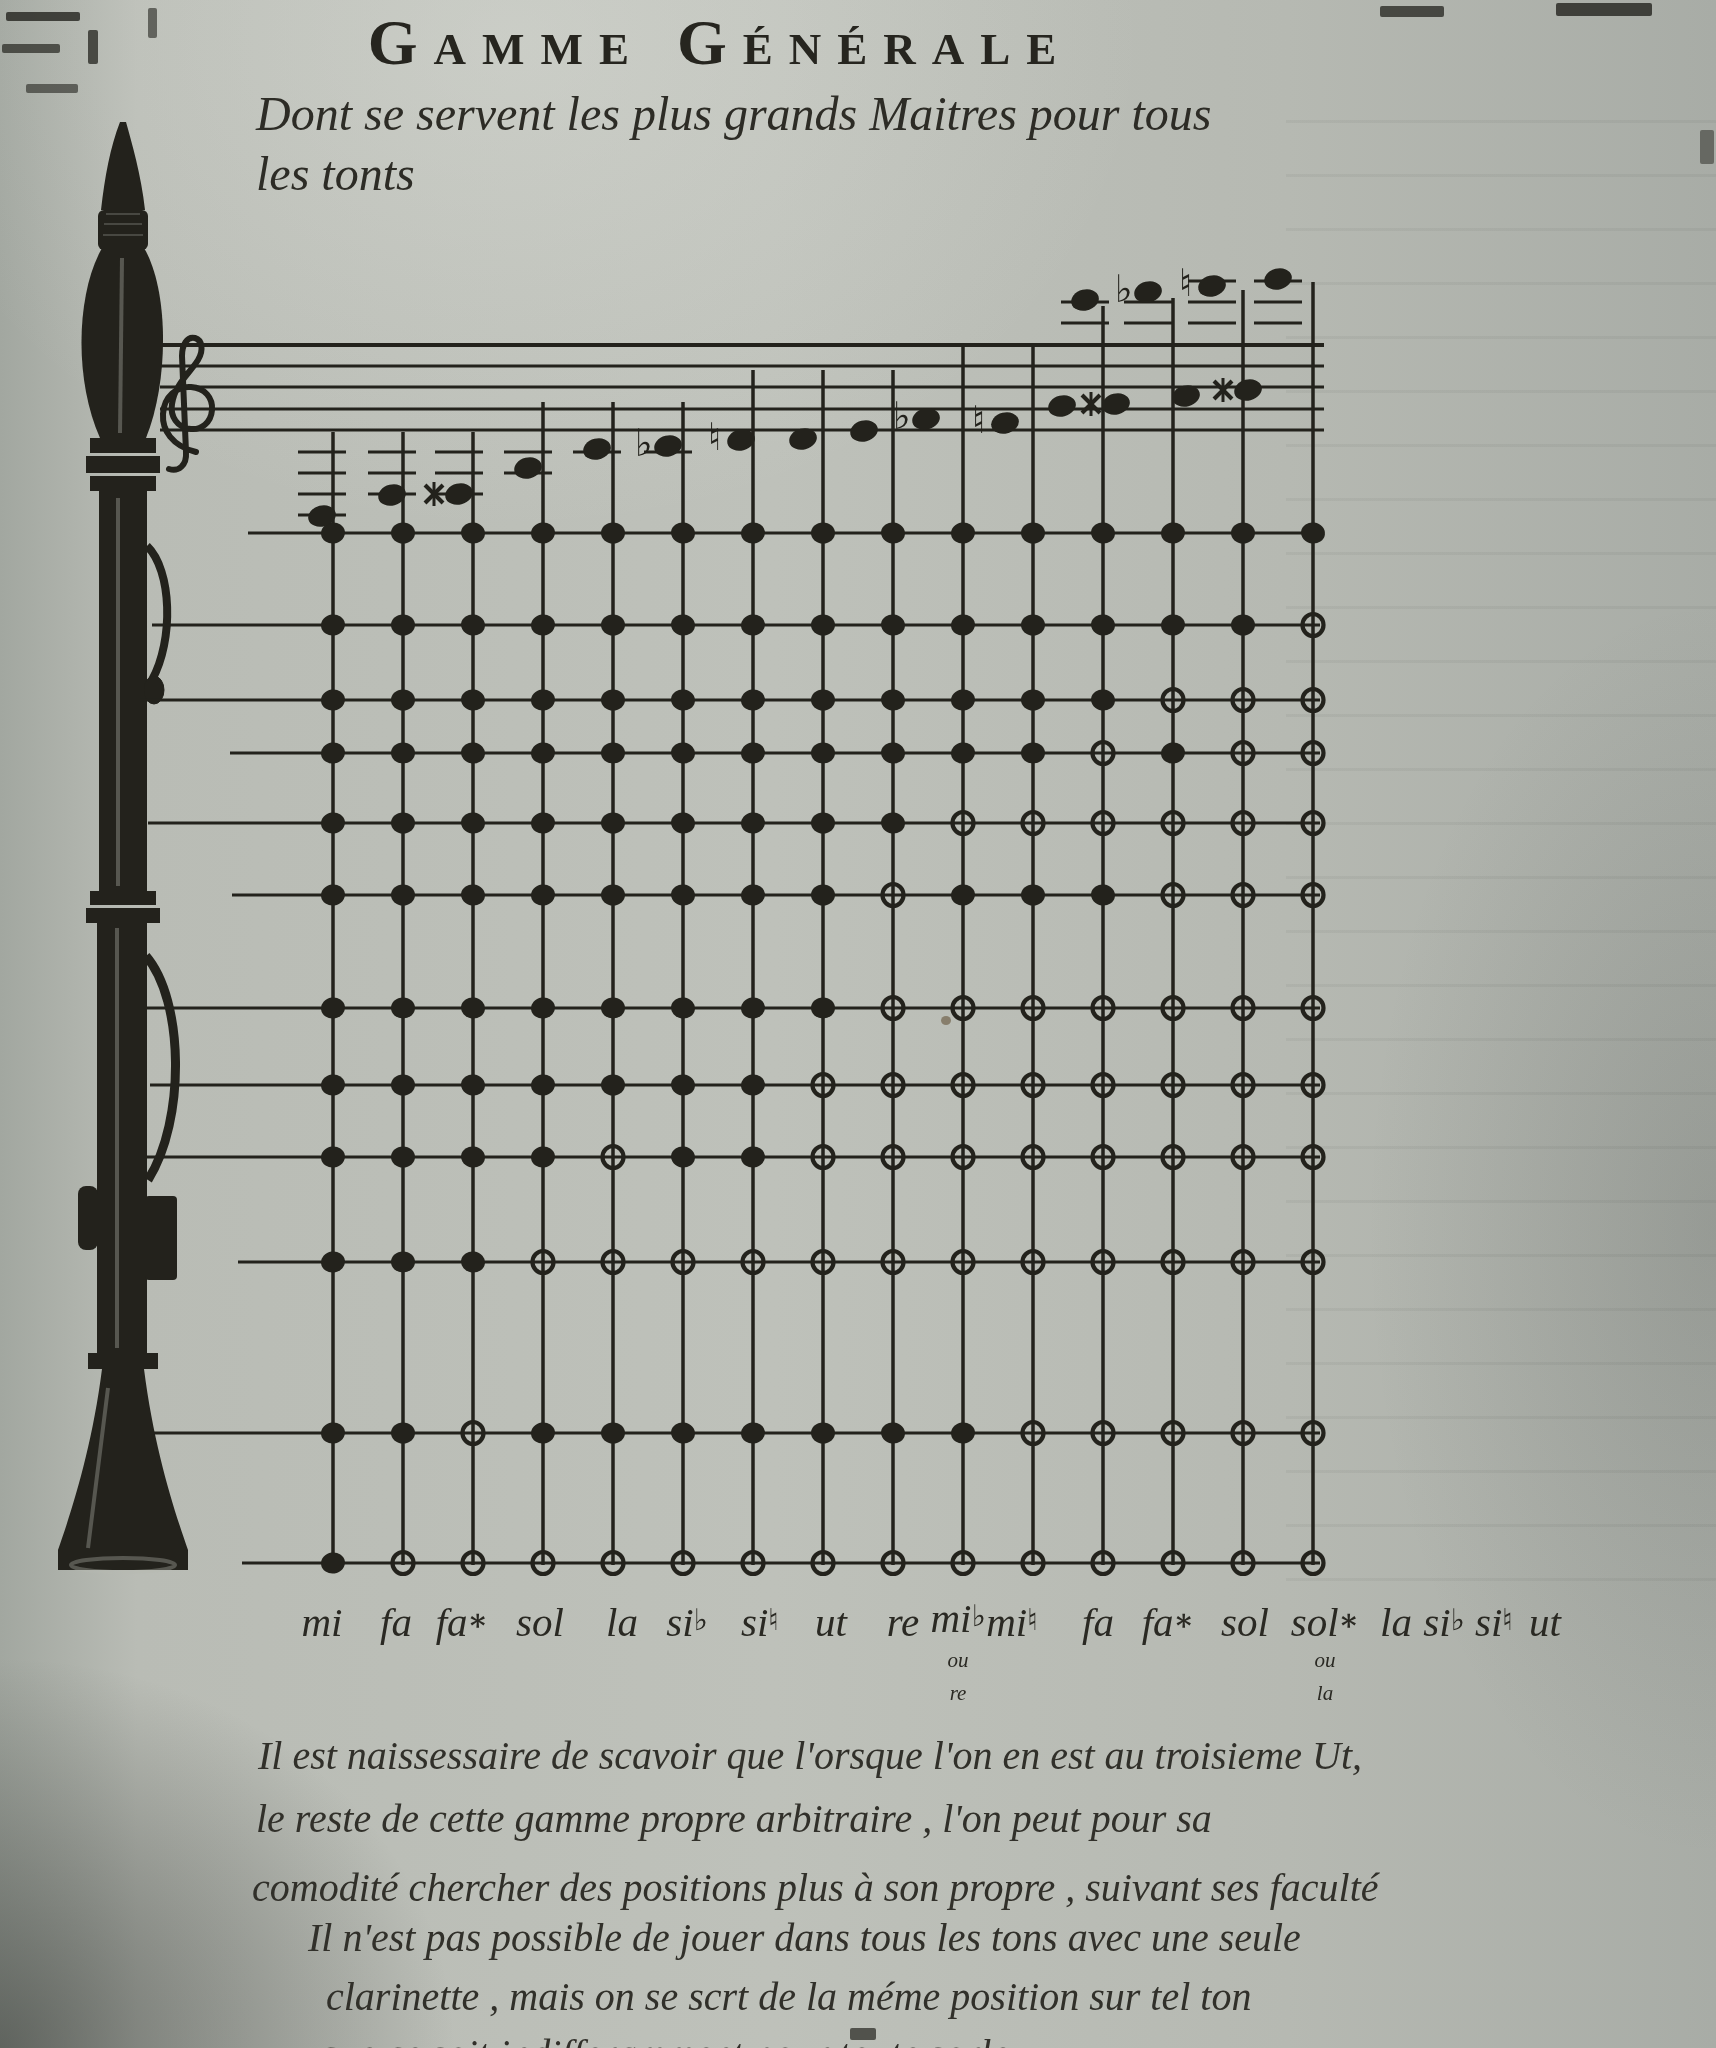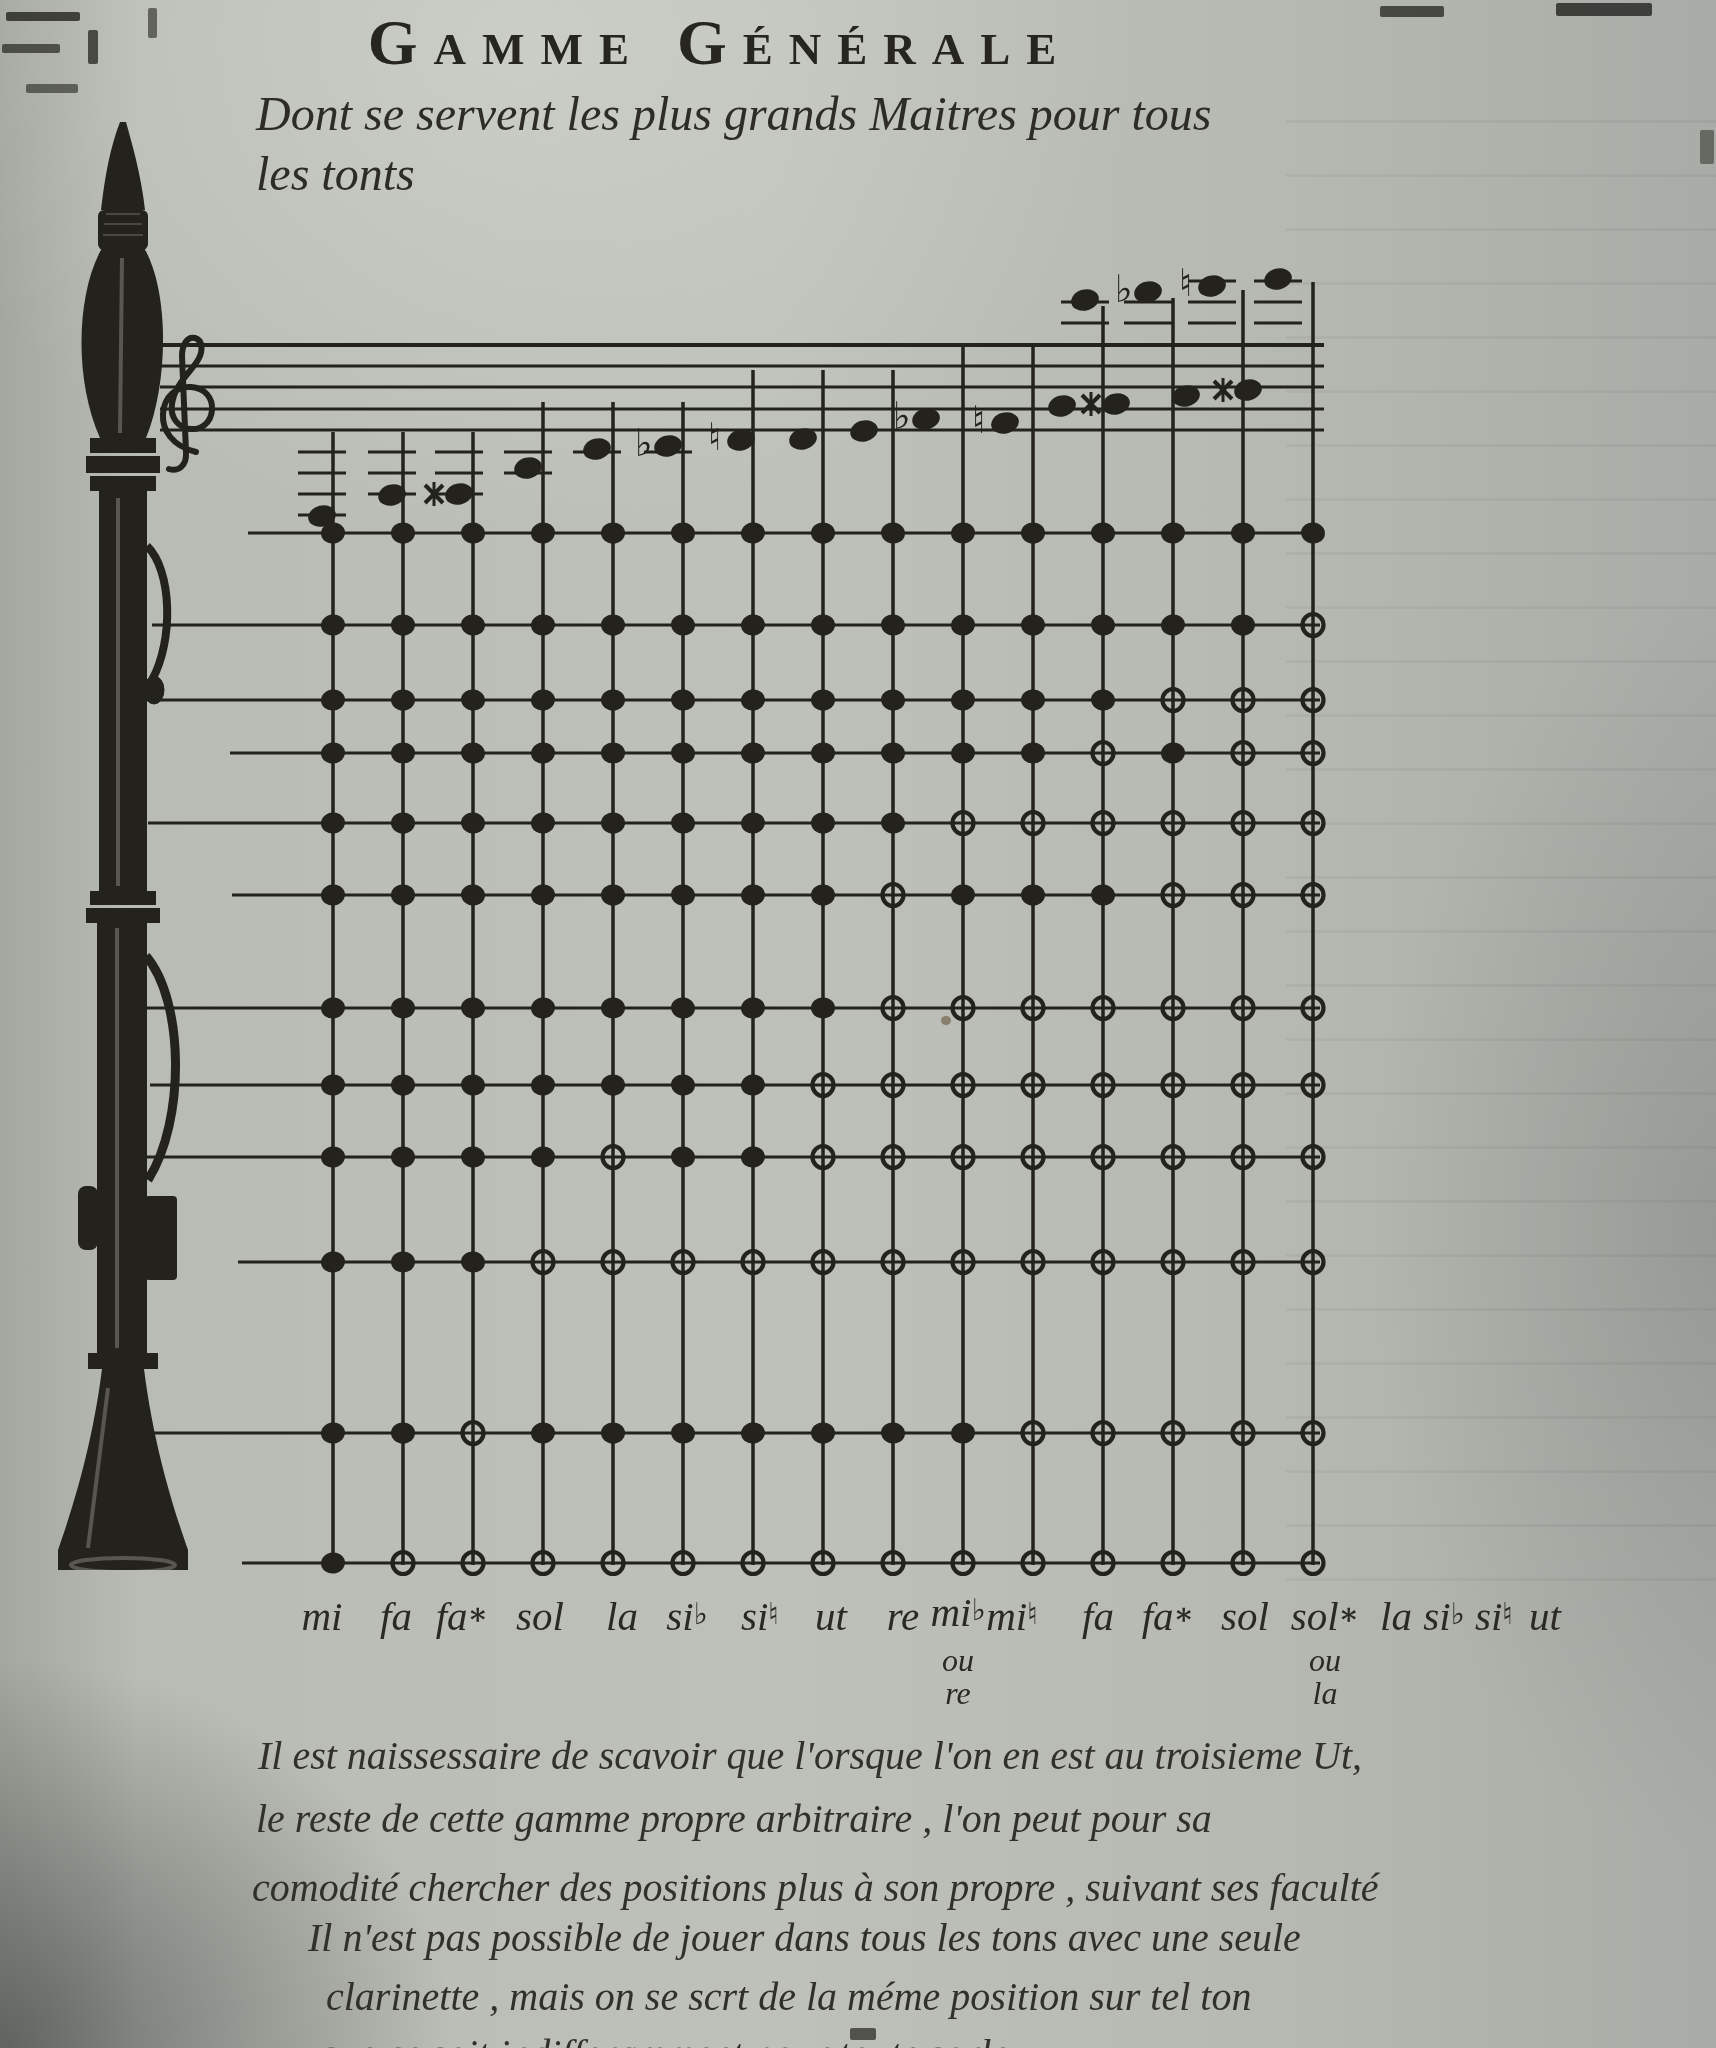--- a/index.html
+++ b/index.html
@@ -14,24 +14,24 @@
   #bleed{position:absolute;right:0;top:120px;width:430px;height:1500px;opacity:.10;
     background:repeating-linear-gradient(180deg, rgba(40,45,40,.55) 0 3px, rgba(0,0,0,0) 3px 54px);}
   .artifact{position:absolute;background:#23231e;border-radius:2px;}
   #title{position:absolute;left:280px;top:6px;width:880px;text-align:center;
     font-variant:small-caps;font-size:64px;letter-spacing:16px;color:#26251f;font-weight:600;}
   .cursive{font-style:italic;color:#2d2c26;}
   #subtitle{position:absolute;left:256px;top:84px;width:1000px;font-size:48px;line-height:60px;}
   #chart{position:absolute;left:0;top:0;}
   #clarinet{position:absolute;left:42px;top:118px;}
   #labels-row .lbl{position:absolute;transform:translateX(-50%);font-style:italic;
-    font-size:41px;color:#2a2923;white-space:nowrap;}
+    font-size:41px;color:#2a2923;white-space:nowrap;margin-top:6px;}
   #labels-row .lbl .acc{font-size:30px;font-weight:bold;vertical-align:6px;}
   #labels-row .sub{position:absolute;transform:translateX(-50%);font-style:italic;
-    font-size:32px;line-height:33px;color:#2a2923;text-align:center;}
+    font-size:21px;line-height:33px;color:#2a2923;text-align:center;}
   #footer .fline{position:absolute;font-style:italic;font-size:40px;color:#31302a;white-space:nowrap;}
   #spot{position:absolute;left:941px;top:1016px;width:10px;height:9px;border-radius:50%;
     background:#6b5c44;opacity:.65;}
 </style>
 </head>
 <body>
 
 <div id="page">
   <div id="bleed"></div>
 

